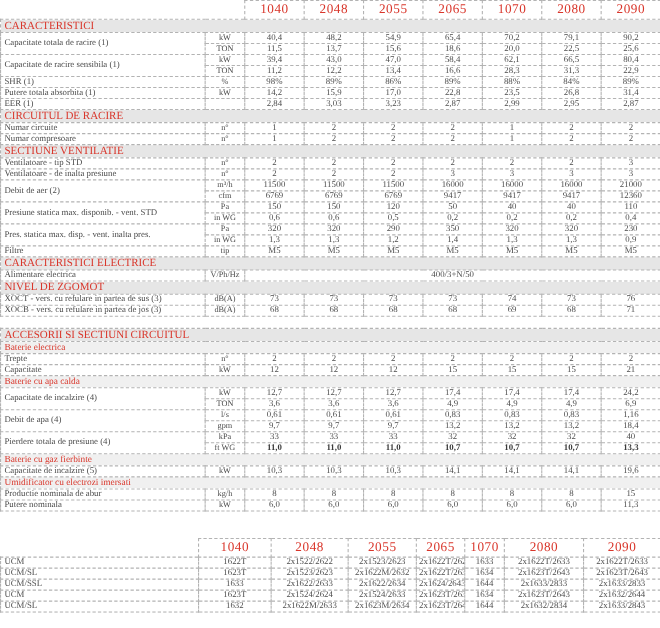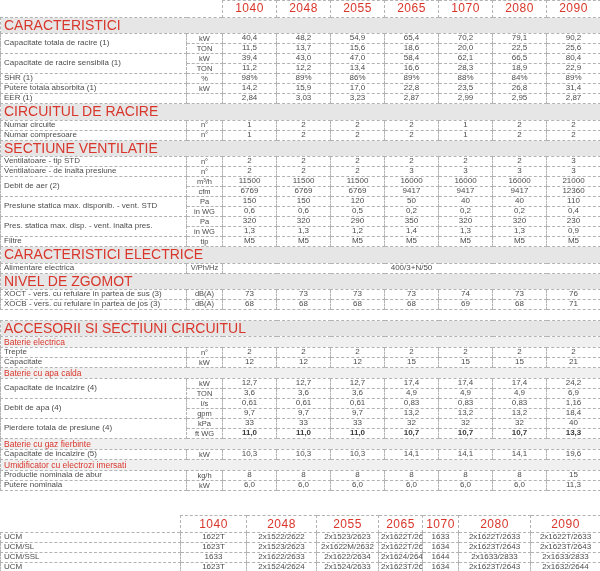--- a/index.html
+++ b/index.html
@@ -5,36 +5,36 @@
   :root{
     --red:#d9362b;
     --band:#e6e6e6;
     --subband:#f0f0f0;
     --border:#b3b3b3;
     --ink:#4c4c4c;
   }
   html,body{margin:0;padding:0;background:#fff;}
   body{font-family:"Liberation Sans",sans-serif;color:var(--ink);}
   .sheet{width:600px;}
-  table{border-collapse:collapse;table-layout:fixed;width:600px;}
+  table{border-collapse:collapse;table-layout:fixed;width:600px;font-family:Liberation Serif, serif;}
   td,th{
     border:1px dashed var(--border);
     font-size:8px;font-weight:normal;
     height:10px;line-height:1.1;
     padding:0 2px;overflow:hidden;white-space:nowrap;
     box-sizing:border-box;
   }
   th.h-empty{border:none;background:#fff;}
   th.h-col{color:var(--red);font-size:12px;height:17px;text-align:center;letter-spacing:0.5px;}
   td.label{text-align:left;padding-left:3px;margin-top:32px;}
   td.unit{text-align:center;padding:0 1px;font-size:7.5px;}
   td.val{text-align:center;}
   tr.section td{
     background:var(--band);color:var(--red);
-    text-align:left;padding-left:3px;font-size:14px;height:11px;
+    text-align:left;padding-left:3px;font-size:10px;height:11px;
   }
   tr.sub td{
     background:var(--subband);color:var(--red);
     text-align:left;padding-left:3px;font-size:8.5px;height:11px;margin-top:20px;
   }
   tr.gap td{border:none;background:#fff;height:11px;}
   td.bold{font-weight:bold;color:#3a3a3a;}
   .tbl-gap{height:24px;}
 </style>
 </head>
@@ -99,21 +99,21 @@
           <td class="val">66,5</td>
           <td class="val">80,4</td>
         </tr>
         <tr>
           <td class="unit">TON</td>
           <td class="val">11,2</td>
           <td class="val">12,2</td>
           <td class="val">13,4</td>
           <td class="val">16,6</td>
           <td class="val">28,3</td>
-          <td class="val">18,9</td>
+          <td class="val">31,3</td>
           <td class="val">22,9</td>
         </tr>
         <tr>
           <td class="label">SHR (1)</td>
           <td class="unit">%</td>
           <td class="val">98%</td>
           <td class="val">89%</td>
           <td class="val">86%</td>
           <td class="val">89%</td>
           <td class="val">88%</td>

